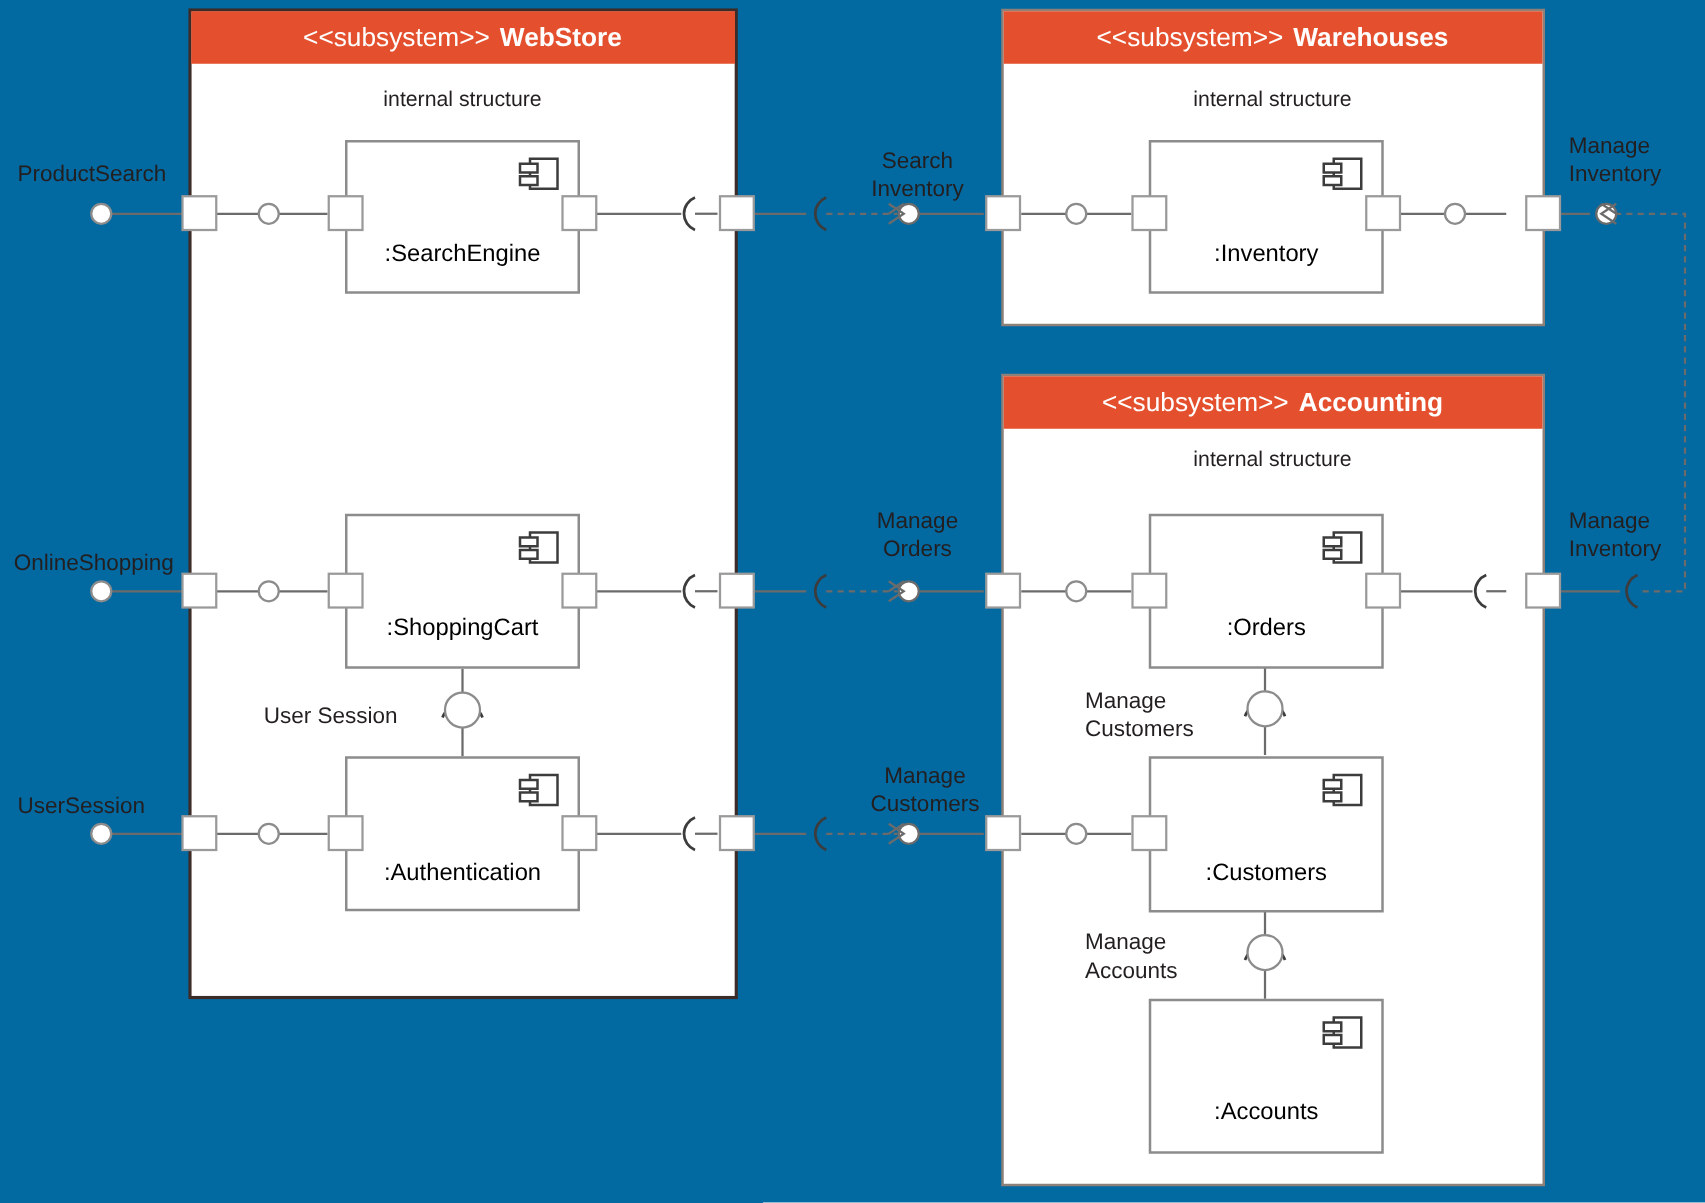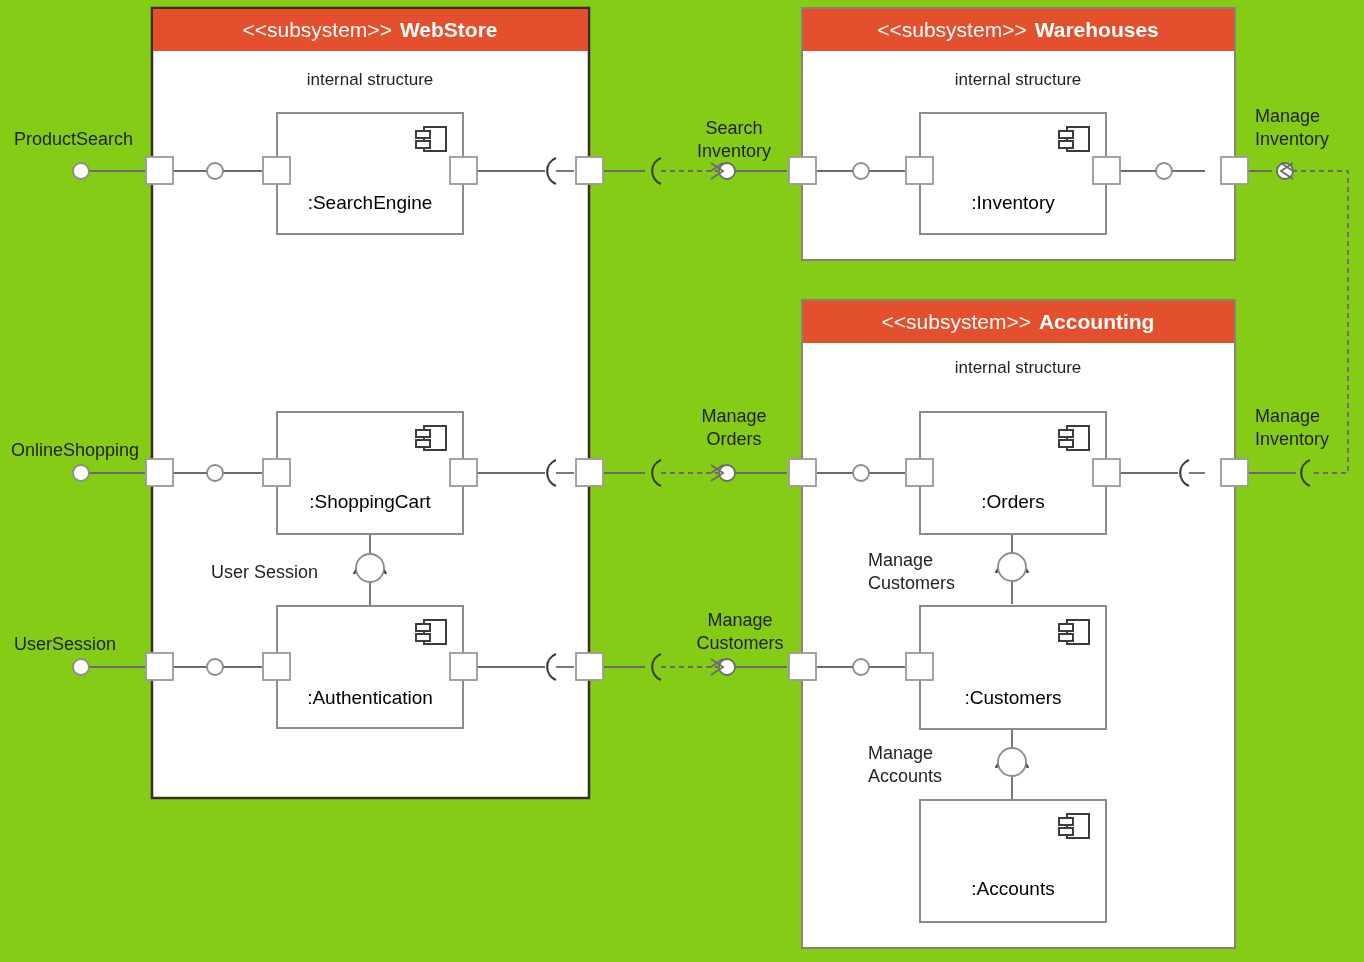--- a/index.html
+++ b/index.html
@@ -8,21 +8,21 @@
     padding: 0;
     background: #ffffff;
   }
   body {
     font-family: "Liberation Sans", sans-serif;
   }
   #canvas {
     position: relative;
     width: 1364px;
     height: 962px;
-    background: #84cc16;
+    background: #0369a1;
     overflow: hidden;
   }
   svg#diagram {
     position: absolute;
     top: 0; left: 0;
     width: 1364px;
     height: 962px;
     display: block;
   }
   .subsys-header-text {

